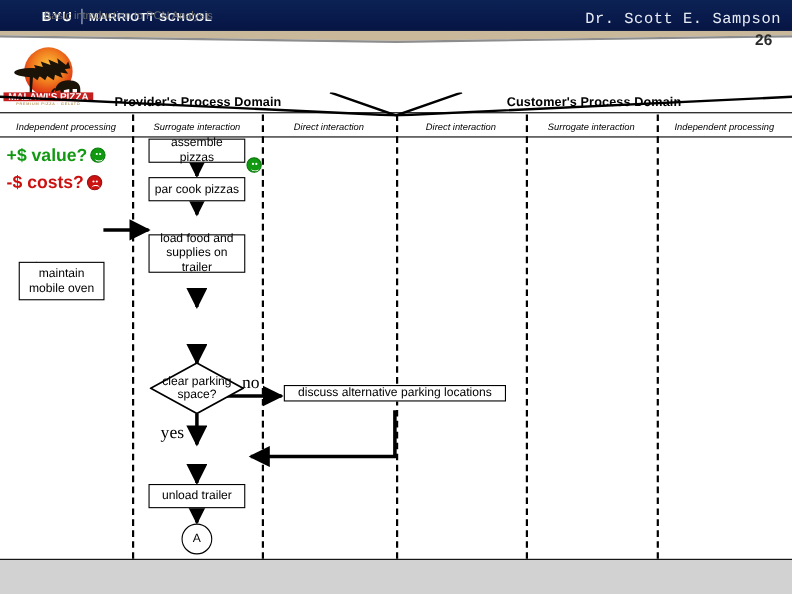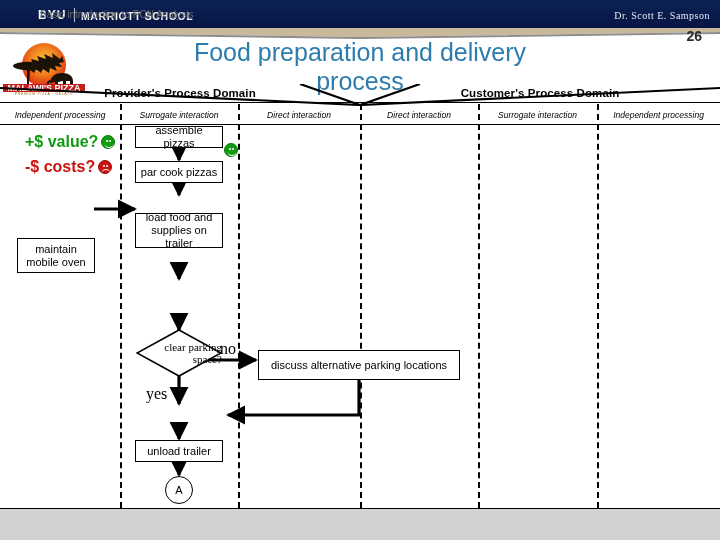--- a/index.html
+++ b/index.html
@@ -29,22 +29,22 @@
     background:#b9c2d6;
   }
   .marriott-logo{
     position:absolute;left:81px;top:10px;
     color:#f2f4f8;font-size:10.5px;letter-spacing:0.6px;
     font-family:Liberation Sans, sans-serif;font-weight:bold;
     line-height:12px;
   }
   .presenter{
     position:absolute;right:10px;top:10px;
-    color:#e8ecf4;font-size:10px;letter-spacing:0.5px;
-    font-family:Liberation Serif, serif;
+    color:#e8ecf4;font-size:14px;letter-spacing:0.5px;
+    font-family:Liberation Mono, monospace;
     margin-left:14px;
   }
   .swoosh{position:absolute;left:0;top:28px;width:720px;height:12px;}
 
   
   .deck-title{
     position:absolute;left:170px;top:38px;width:380px;
     text-align:center;
     font-size:25px;line-height:29px;
     color:#2C7CAE;
@@ -79,21 +79,21 @@
   }
 
   .col-divider{
     position:absolute;top:104px;height:404px;
     border-left:2px dashed #000;
   }
 
   
   .val-line{
     position:absolute;font-weight:bold;font-size:16px;
-    font-family:"Liberation Sans",sans-serif;white-space:nowrap;margin-left:19px;
+    font-family:"Liberation Sans",sans-serif;white-space:nowrap;
   }
   #value-line{left:6px;top:133px;color:#119911;}
   #costs-line{left:6px;top:158px;color:#CC1111;}
   #cost-marker{left:24px;top:236px;color:#CC1111;font-size:15px;}
 
   .face{
     display:inline-block;width:14px;height:14px;border-radius:50%;
     vertical-align:-2px;margin-left:3px;position:relative;
     box-sizing:border-box;
   }
@@ -117,22 +117,22 @@
     font-family:"Liberation Sans",sans-serif;
     display:flex;align-items:center;justify-content:center;
     padding:1px 3px;
   }
   .diamond{
     position:absolute;box-sizing:border-box;background:transparent;
   }
   .diamond svg{position:absolute;inset:0;}
   .diamond .dlabel{
     position:absolute;inset:0;display:flex;align-items:center;justify-content:center;
-    font-size:11px;line-height:12px;text-align:right;color:#000;
-    font-family:Liberation Serif, serif;
+    font-size:11px;line-height:12px;text-align:center;color:#000;
+    font-family:Liberation Sans, sans-serif;
   }
   .terminator{
     position:absolute;box-sizing:border-box;
     border:1px solid #000;border-radius:50%;background:#fff;
     display:flex;align-items:center;justify-content:center;
     font-size:11px;color:#000;font-family:"Liberation Sans",sans-serif;
   }
   .edge-label{
     position:absolute;font-size:16px;color:#000;
     font-family:Liberation Serif, serif;background:transparent;
@@ -189,21 +189,20 @@
 
     <path d="M47 44 C47 36 53 33 59 33 C66 33 70 36 70 41 L70 45 L67 45 L67 41
              L63 41 L63 45 L60 45 L60 41 L55 42 L55 45 L52 45 L52 42
              C50 42 47 43 47 44 Z" fill="#1b1208"></path>
     <path d="M47 40 C44 41 43 44 44 46 L46 46 C45 44 46 42 48 41 Z" fill="#1b1208"></path>
     <rect x="0" y="44" width="82" height="8" fill="#C41E1E"></rect>
     <text x="41" y="50.5" font-size="9" font-weight="bold" fill="#ffffff" text-anchor="middle" font-family="Liberation Sans, sans-serif">MALAWI'S PIZZA</text>
     <text x="41" y="55" font-size="3.4" fill="#9b6b1b" letter-spacing="0.7" text-anchor="middle" font-family="Liberation Sans, sans-serif">PREMIUM PIZZA · GELATO</text>
   </svg>
 
-  <div class="deck-title">Food preparation and delivery process</div>
 
   <div class="domain-label" id="domain-provider">Provider's Process Domain</div>
   <div class="domain-label" id="domain-customer">Customer's Process Domain</div>
 
   <svg style="position:absolute;left:0;top:84px;width:720px;height:22px;">
     <path d="M0 4 L360 21 L720 4" stroke="#000" stroke-width="2.2" fill="none"></path>
     <path d="M300 0 L360 21 L420 0" stroke="#000" stroke-width="2.2" fill="none"></path>
   </svg>
 
   <div class="band-rule" id="rule-top"></div>
@@ -259,21 +258,21 @@
   <div class="node" style="left:17px;top:192px;width:78px;height:35px;margin-top:46px;">maintain mobile oven</div>
   <div class="node" style="left:135px;top:196px;width:88px;height:35px;margin-top:17px;">load food and supplies on trailer</div>
 
   <div class="diamond" style="left:136px;top:329px;width:86px;height:48px;">
     <svg viewBox="0 0 86 48" preserveAspectRatio="none">
       <polygon points="43,1 85,24 43,47 1,24" fill="#fff" stroke="#000" stroke-width="1.6"></polygon>
     </svg>
     <div class="dlabel">clear parking space?</div>
   </div>
 
-  <div class="node" style="left:258px;top:350px;width:202px;height:30px;">discuss alternative parking locations</div>
+  <div class="node" style="left:258px;top:350px;width:202px;height:15px;">discuss alternative parking locations</div>
   <div class="node" style="left:135px;top:440px;width:88px;height:22px;">unload trailer</div>
   <div class="terminator" style="left:165px;top:476px;width:28px;height:28px;">A</div>
 
   <div class="edge-label" style="left:220px;top:340px;">no</div>
   <div class="edge-label" style="left:146px;top:385px;">yes</div>
 
   <div class="footer"></div>
   <div class="footer-text">Basic introduction to PCN Analysis</div>
   <div class="page-num">26</div>
 

